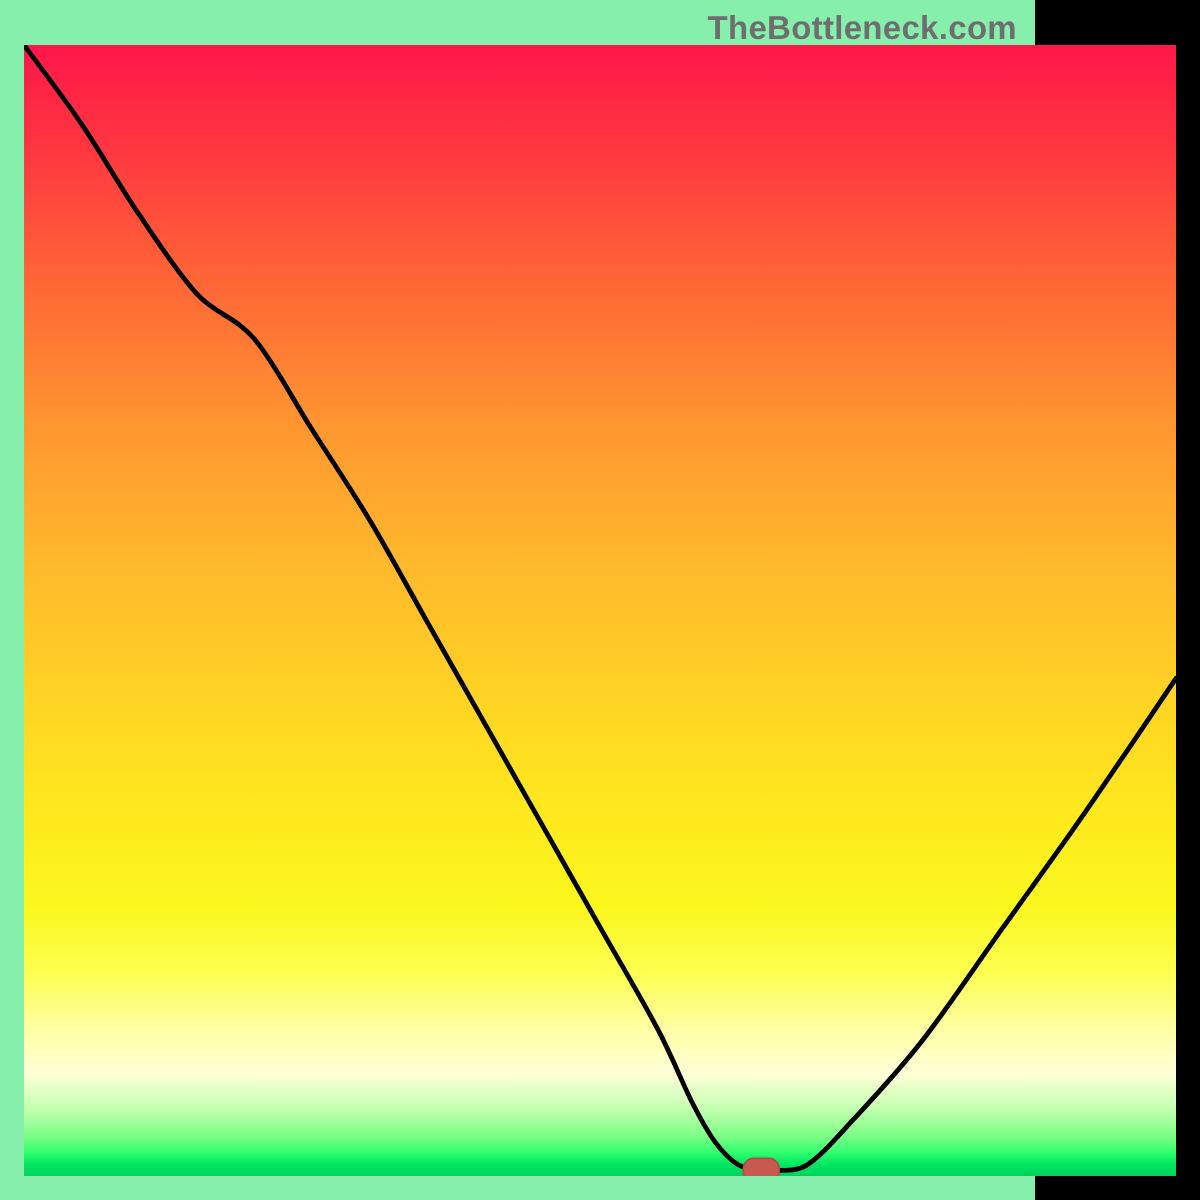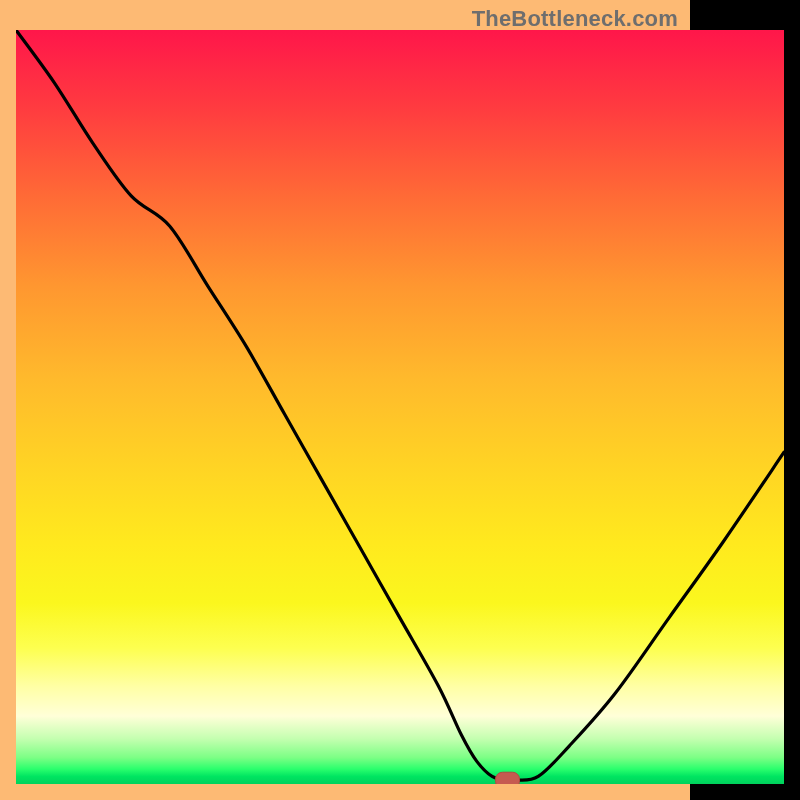--- a/index.html
+++ b/index.html
@@ -8,21 +8,21 @@
     width: 800px;
     height: 800px;
     background: #000;
     overflow: hidden;
     font-family: Arial, Helvetica, sans-serif;
   }
   .frame {
     position: relative;
     width: 690px;
     height: 800px;
-    background: #fdba74;
+    background: #86efac;
   }
   .watermark {
     position: absolute;
     top: 6px;
     right: 12px;
     color: #6e6e6e;
     font-size: 22px;
     font-weight: 600;
     letter-spacing: 0.2px;
     user-select: none;

